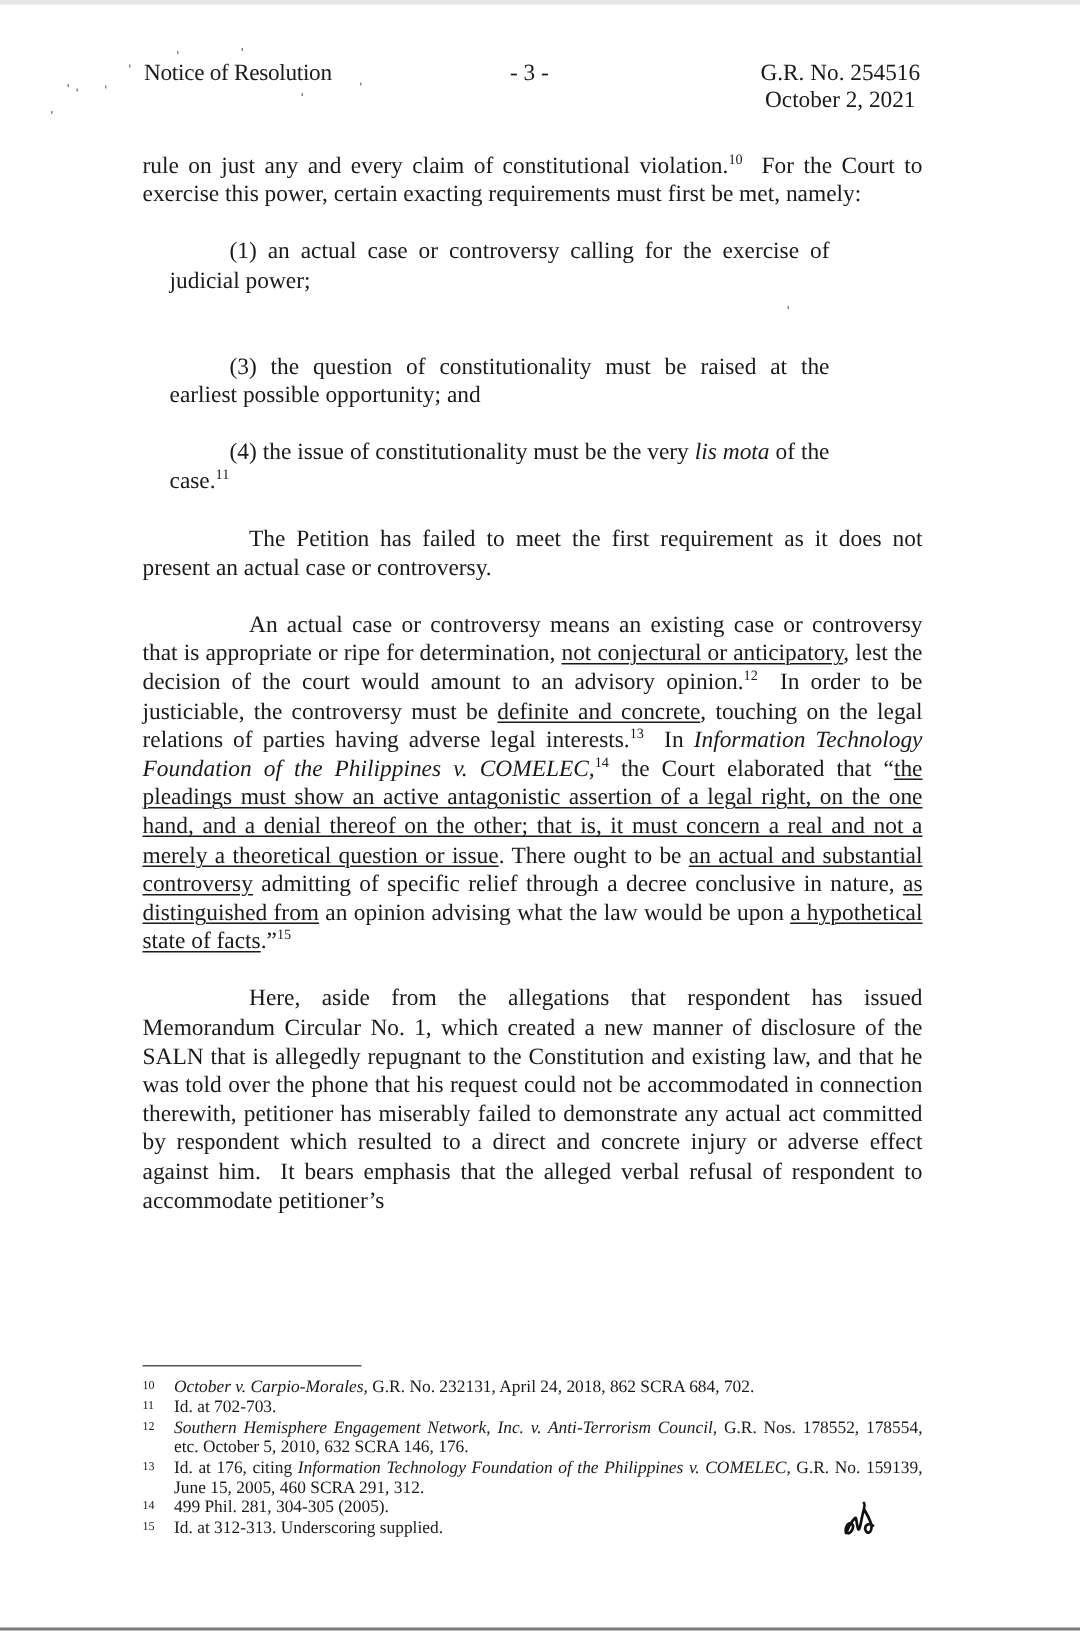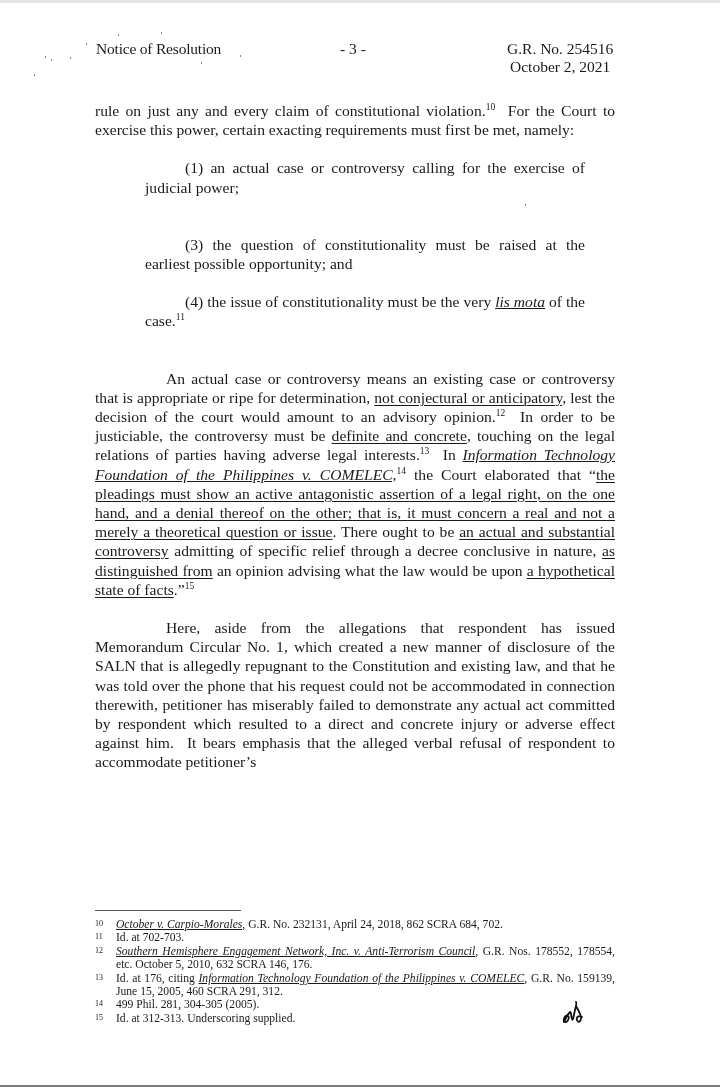--- a/index.html
+++ b/index.html
@@ -51,32 +51,32 @@
       font-size: 15.6px;
       line-height: 19.2px;
     }
     .p {
       text-align: justify;
       margin: 0;
     }
     .p.indent { text-indent: 71px; }
     .gap { height: 19px; }
     .req {
-      margin-left: 50px;
+      margin-left: 18px;
       width: 440px;
       text-align: justify;
       text-indent: 40px;
     }
     sup.fn {
       font-size: 9.5px;
       line-height: 0;
       vertical-align: 6px;
     }
     .u { text-decoration: underline; text-underline-offset: 2px; text-decoration-thickness: 1px; }
-    i { font-style: italic; text-decoration: underline; }
+    i { font-style: italic; }
 
     
     .fn-rule {
       position: absolute; left: 95px; top: 910px; width: 146px; height: 1px;
       background: #555;
     }
     .footnotes {
       position: absolute; left: 95px; top: 918px; width: 520px;
       font-size: 11.6px; line-height: 13.4px;
     }
@@ -127,20 +127,21 @@
 
     <div class="gap"></div>
     <p class="p req">(1) an actual case or controversy calling for the exercise of judicial power;</p>
     <div class="gap"></div>
     <div class="gap"></div>
     <p class="p req">(3) the question of constitutionality must be raised at the earliest possible opportunity; and</p>
     <div class="gap"></div>
     <p class="p req"><span>(4) the issue of constitutionality must be the very </span><i>lis mota</i><span> of the case.</span><sup class="fn">11</sup></p>
 
     <div class="gap"></div>
+    <p class="p indent">The Petition has failed to meet the first requirement as it does not present an actual case or controversy.</p>
 
     <div class="gap"></div>
     <p class="p indent" style="white-space:normal"><span>An actual case or controversy means an existing case or controversy that is appropriate or ripe for determination, </span><span class="u">not conjectural or anticipatory</span><span>, lest the decision of the court would amount to an advisory opinion.</span><sup class="fn">12</sup><span style="white-space:pre-wrap">  In order to be justiciable, the controversy must be </span><span class="u">definite and concrete</span><span>, touching on the legal relations of parties having adverse legal interests.</span><sup class="fn">13</sup><span style="white-space:pre-wrap">  In </span><i>Information Technology Foundation of the Philippines v. COMELEC,</i><sup class="fn">14</sup><span> the Court elaborated that “</span><span class="u">the pleadings must show an active antagonistic assertion of a legal right, on the one hand, and a denial thereof on the other; that is, it must concern a real and not a merely a theoretical question or issue</span><span>. There ought to be </span><span class="u">an actual and substantial controversy</span><span> admitting of specific relief through a decree conclusive in nature, </span><span class="u">as distinguished from</span><span> an opinion advising what the law would be upon </span><span class="u">a hypothetical state of facts</span><span>.”</span><sup class="fn">15</sup></p>
 
     <div class="gap"></div>
     <p class="p indent" style="white-space:pre-wrap">Here, aside from the allegations that respondent has issued Memorandum Circular No. 1, which created a new manner of disclosure of the SALN that is allegedly repugnant to the Constitution and existing law, and that he was told over the phone that his request could not be accommodated in connection therewith, petitioner has miserably failed to demonstrate any actual act committed by respondent which resulted to a direct and concrete injury or adverse effect against him.  It bears emphasis that the alleged verbal refusal of respondent to accommodate petitioner’s</p>
   </div>
 
   <div class="fn-rule"></div>
   <div class="footnotes">

